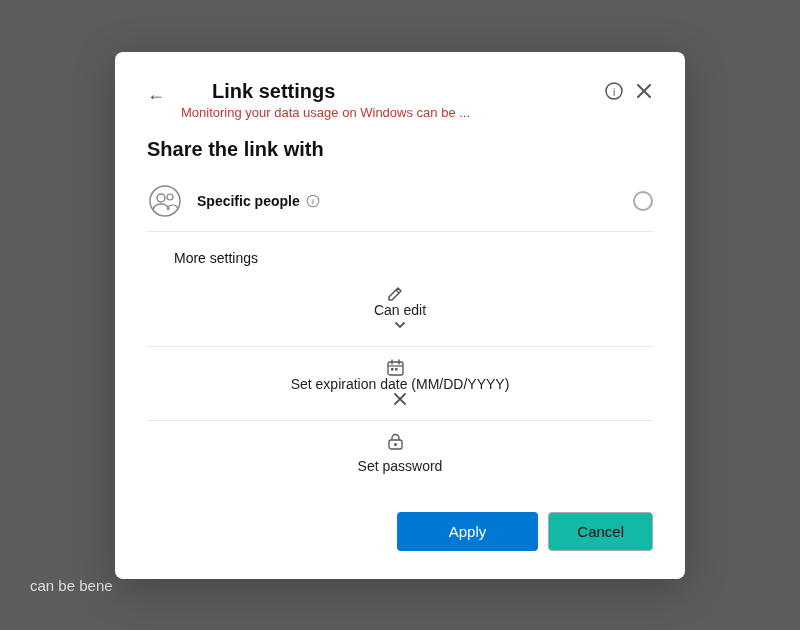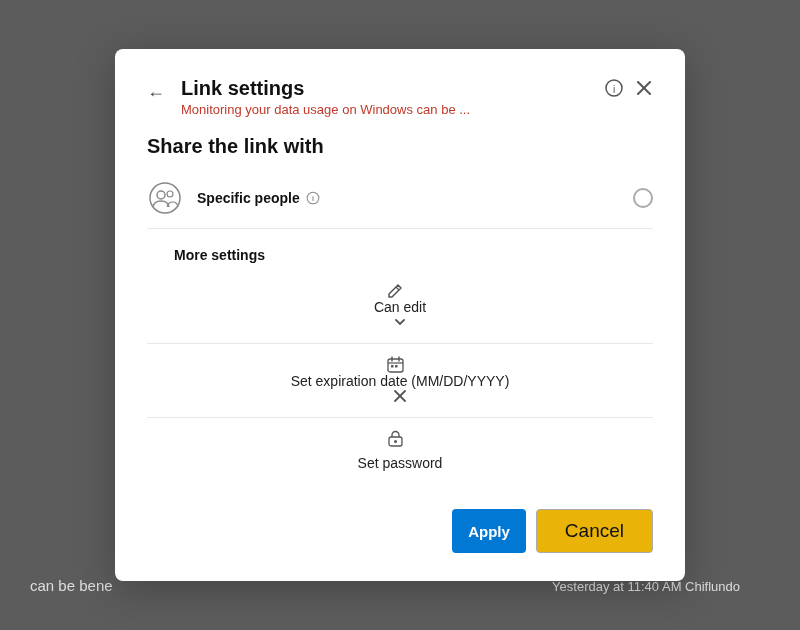--- a/index.html
+++ b/index.html
@@ -48,20 +48,21 @@
       padding: 2px 6px 0 0;
       font-size: 18px;
       color: #444;
       margin-top: 2px;
     }
     .dialog-title-group {}
     .dialog-title {
       font-size: 20px;
       font-weight: 700;
       color: #111;
+      margin-left: 31px;
     }
     .dialog-subtitle {
       font-size: 13px;
       color: #c0392b;
       margin-top: 2px;
     }
     .dialog-header-right {
       display: flex;
       align-items: center;
       gap: 10px;
@@ -134,21 +135,21 @@
     }
     .radio-empty {
       width: 20px;
       height: 20px;
       border-radius: 50%;
       border: 2px solid #aaa;
       flex-shrink: 0;
     }
     .more-settings-label {
       font-size: 14px;
-      font-weight: 700;
+      font-weight: 400;
       color: #111;
       margin: 18px 0 8px 0;
       padding-left: 27px;
     }
     .setting-row {
       display: flex;
       align-items: center;
       padding: 12px 0;
       border-bottom: 1px solid #e8e8e8;
       cursor: pointer;
@@ -177,32 +178,32 @@
       display: flex;
       justify-content: flex-end;
       gap: 10px;
       margin-top: 26px;
     }
     .btn-apply {
       background: #0078d4;
       color: #fff;
       border: none;
       border-radius: 4px;
-      padding: 10px 16px;
+      padding: 10px 52px;
       font-size: 15px;
-      font-weight: 700;
+      font-weight: 400;
       cursor: pointer;
     }
     .btn-cancel {
-      background: #eab308;
+      background: #14b8a6;
       color: #111;
       border: 1.5px solid #aaa;
       border-radius: 4px;
       padding: 10px 28px;
-      font-size: 19px;
+      font-size: 15px;
       cursor: pointer;
     }
     
     .globe-circle {
       width: 34px;
       height: 34px;
     }
     .people-circle {
       width: 34px;
       height: 34px;
@@ -223,21 +224,20 @@
       color: #ddd;
       font-size: 13px;
       pointer-events: none;
     }
   </style>
 </head>
 <body>
 
 <div class="backdrop">
   <span class="bg-text">can be bene</span>
-  <span class="bg-text2">Yesterday at 11:40 AM    Chiflundo</span>
 
   <div class="dialog">
 
     <div class="dialog-header">
       <div class="dialog-header-left">
         <button class="back-btn">←</button>
         <div class="dialog-title-group">
           <div class="dialog-title">Link settings</div>
           <div class="dialog-subtitle">Monitoring your data usage on Windows can be ...</div>
         </div>

